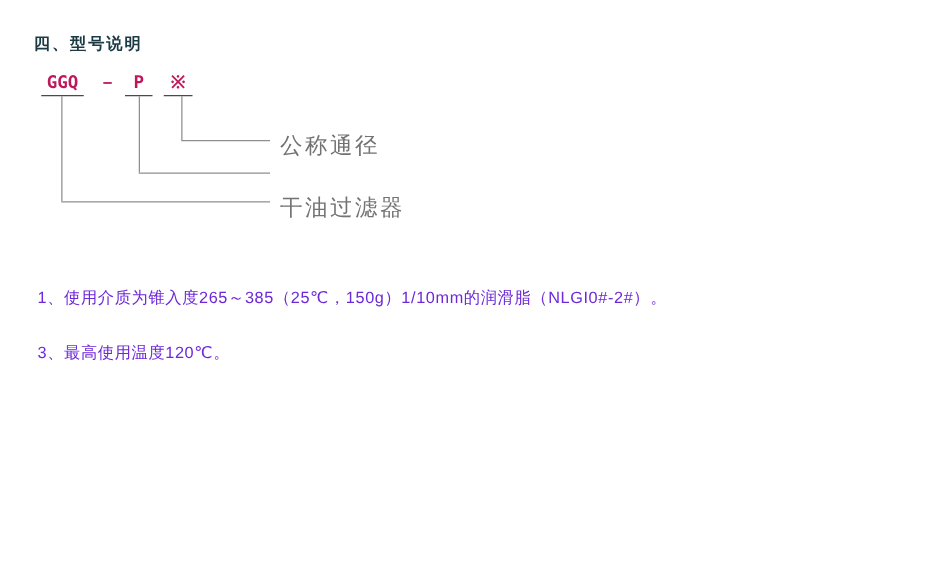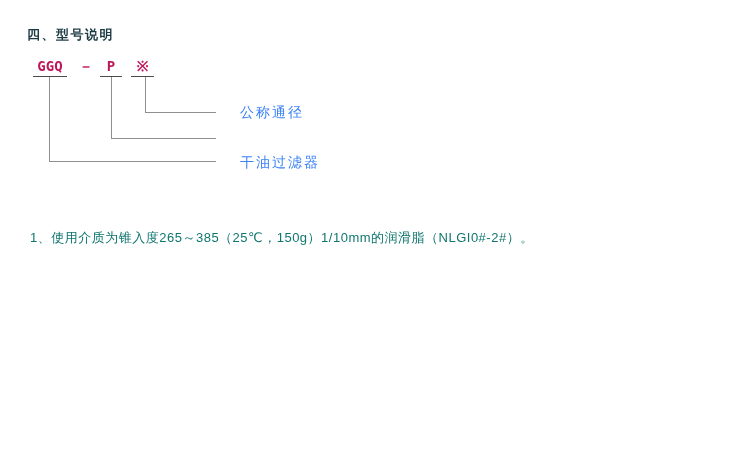--- a/index.html
+++ b/index.html
@@ -42,31 +42,30 @@
     background: #8f8f8f;
   }
   .hline {
     position: absolute;
     height: 1px;
     background: #8f8f8f;
   }
   .callout-label {
     position: absolute;
     left: 224px;
-    font-size: 14px;
-    color: #3b82f6;
+    font-size: 18px;
+    color: #737373;
     letter-spacing: 2px;
     white-space: nowrap;
-    margin-left: 16px;
   }
   .usage-item {
     position: absolute;
     left: 30px;
     font-size: 13px;
-    color: #0f766e;
+    color: #6d28d9;
     letter-spacing: 0.5px;
     white-space: nowrap;
   }
 </style>
 </head>
 <body>
 
 <div class="page">
 
   <div class="section-heading" style="left:27px; top:26px;">四、型号说明</div>
@@ -83,14 +82,15 @@
   <div class="hline" style="left:111px; top:138px; width:105px;"></div>
 
   <div class="vline" style="left:49px; top:77px; height:84px;"></div>
   <div class="hline" style="left:49px; top:161px; width:167px;"></div>
 
   <div class="callout-label" style="top:104px;">公称通径</div>
   <div class="callout-label" style="top:154px;">干油过滤器</div>
 
 
   <div class="usage-item" style="top:229px;">1、使用介质为锥入度265～385（25℃，150g）1/10mm的润滑脂（NLGI0#-2#）。</div>
+  <div class="usage-item" style="top:273px;">3、最高使用温度120℃。</div>
 
 </div>
 
 </body></html>

